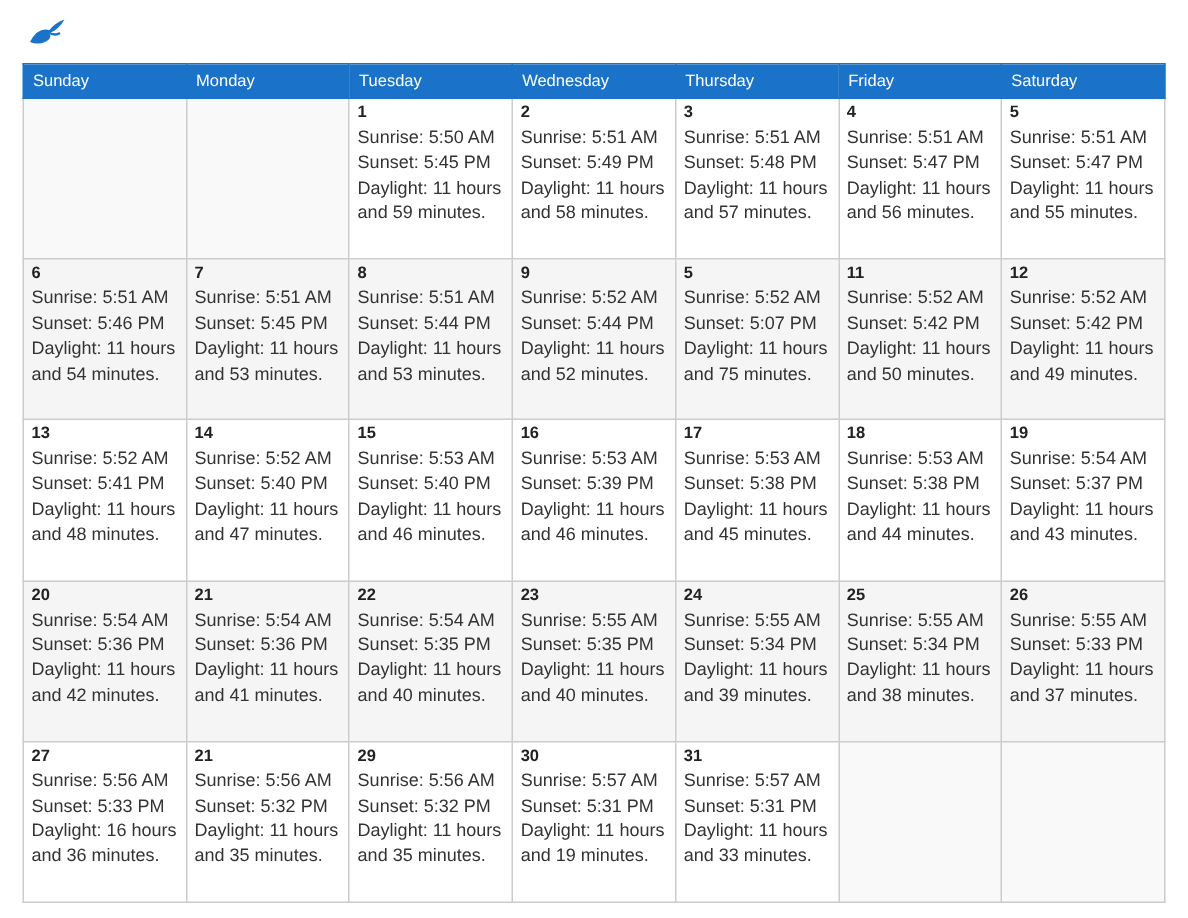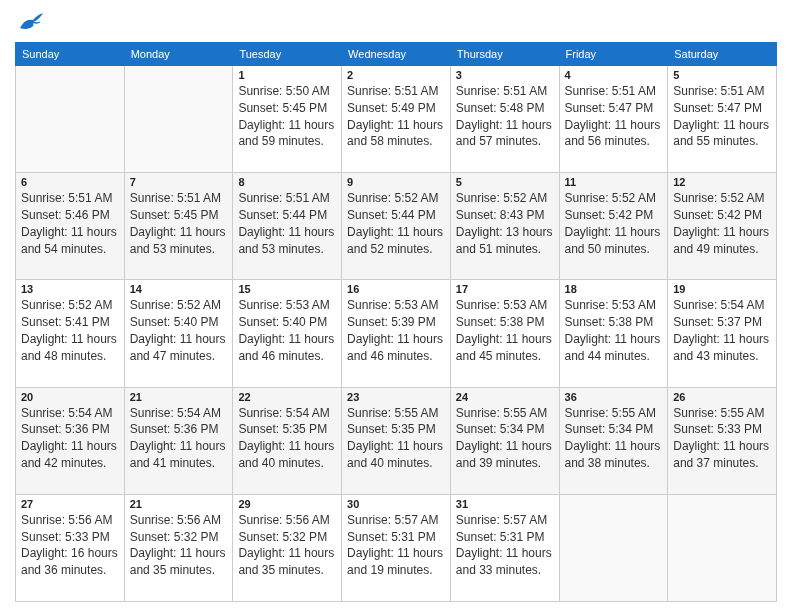--- a/index.html
+++ b/index.html
@@ -172,21 +172,21 @@
           <td>
             <div class="day-num">8</div>
             <div class="day-info"><span>Sunrise: 5:51 AM</span><br><span>Sunset: 5:44 PM</span><br><span>Daylight: 11 hours and 53 minutes.</span></div>
           </td>
           <td>
             <div class="day-num">9</div>
             <div class="day-info"><span>Sunrise: 5:52 AM</span><br><span>Sunset: 5:44 PM</span><br><span>Daylight: 11 hours and 52 minutes.</span></div>
           </td>
           <td>
             <div class="day-num">5</div>
-            <div class="day-info"><span>Sunrise: 5:52 AM</span><br><span>Sunset: 8:43 PM</span><br><span>Daylight: 13 hours and 51 minutes.</span></div>
+            <div class="day-info"><span>Sunrise: 5:52 AM</span><br><span>Sunset: 5:07 PM</span><br><span>Daylight: 11 hours and 75 minutes.</span></div>
           </td>
           <td>
             <div class="day-num">11</div>
             <div class="day-info"><span>Sunrise: 5:52 AM</span><br><span>Sunset: 5:42 PM</span><br><span>Daylight: 11 hours and 50 minutes.</span></div>
           </td>
           <td>
             <div class="day-num">12</div>
             <div class="day-info"><span>Sunrise: 5:52 AM</span><br><span>Sunset: 5:42 PM</span><br><span>Daylight: 11 hours and 49 minutes.</span></div>
           </td>
         </tr>
@@ -235,21 +235,21 @@
           </td>
           <td>
             <div class="day-num">23</div>
             <div class="day-info"><span>Sunrise: 5:55 AM</span><br><span>Sunset: 5:35 PM</span><br><span>Daylight: 11 hours and 40 minutes.</span></div>
           </td>
           <td>
             <div class="day-num">24</div>
             <div class="day-info"><span>Sunrise: 5:55 AM</span><br><span>Sunset: 5:34 PM</span><br><span>Daylight: 11 hours and 39 minutes.</span></div>
           </td>
           <td>
-            <div class="day-num">36</div>
+            <div class="day-num">25</div>
             <div class="day-info"><span>Sunrise: 5:55 AM</span><br><span>Sunset: 5:34 PM</span><br><span>Daylight: 11 hours and 38 minutes.</span></div>
           </td>
           <td>
             <div class="day-num">26</div>
             <div class="day-info"><span>Sunrise: 5:55 AM</span><br><span>Sunset: 5:33 PM</span><br><span>Daylight: 11 hours and 37 minutes.</span></div>
           </td>
         </tr>
         <tr>
           <td>
             <div class="day-num">27</div>

